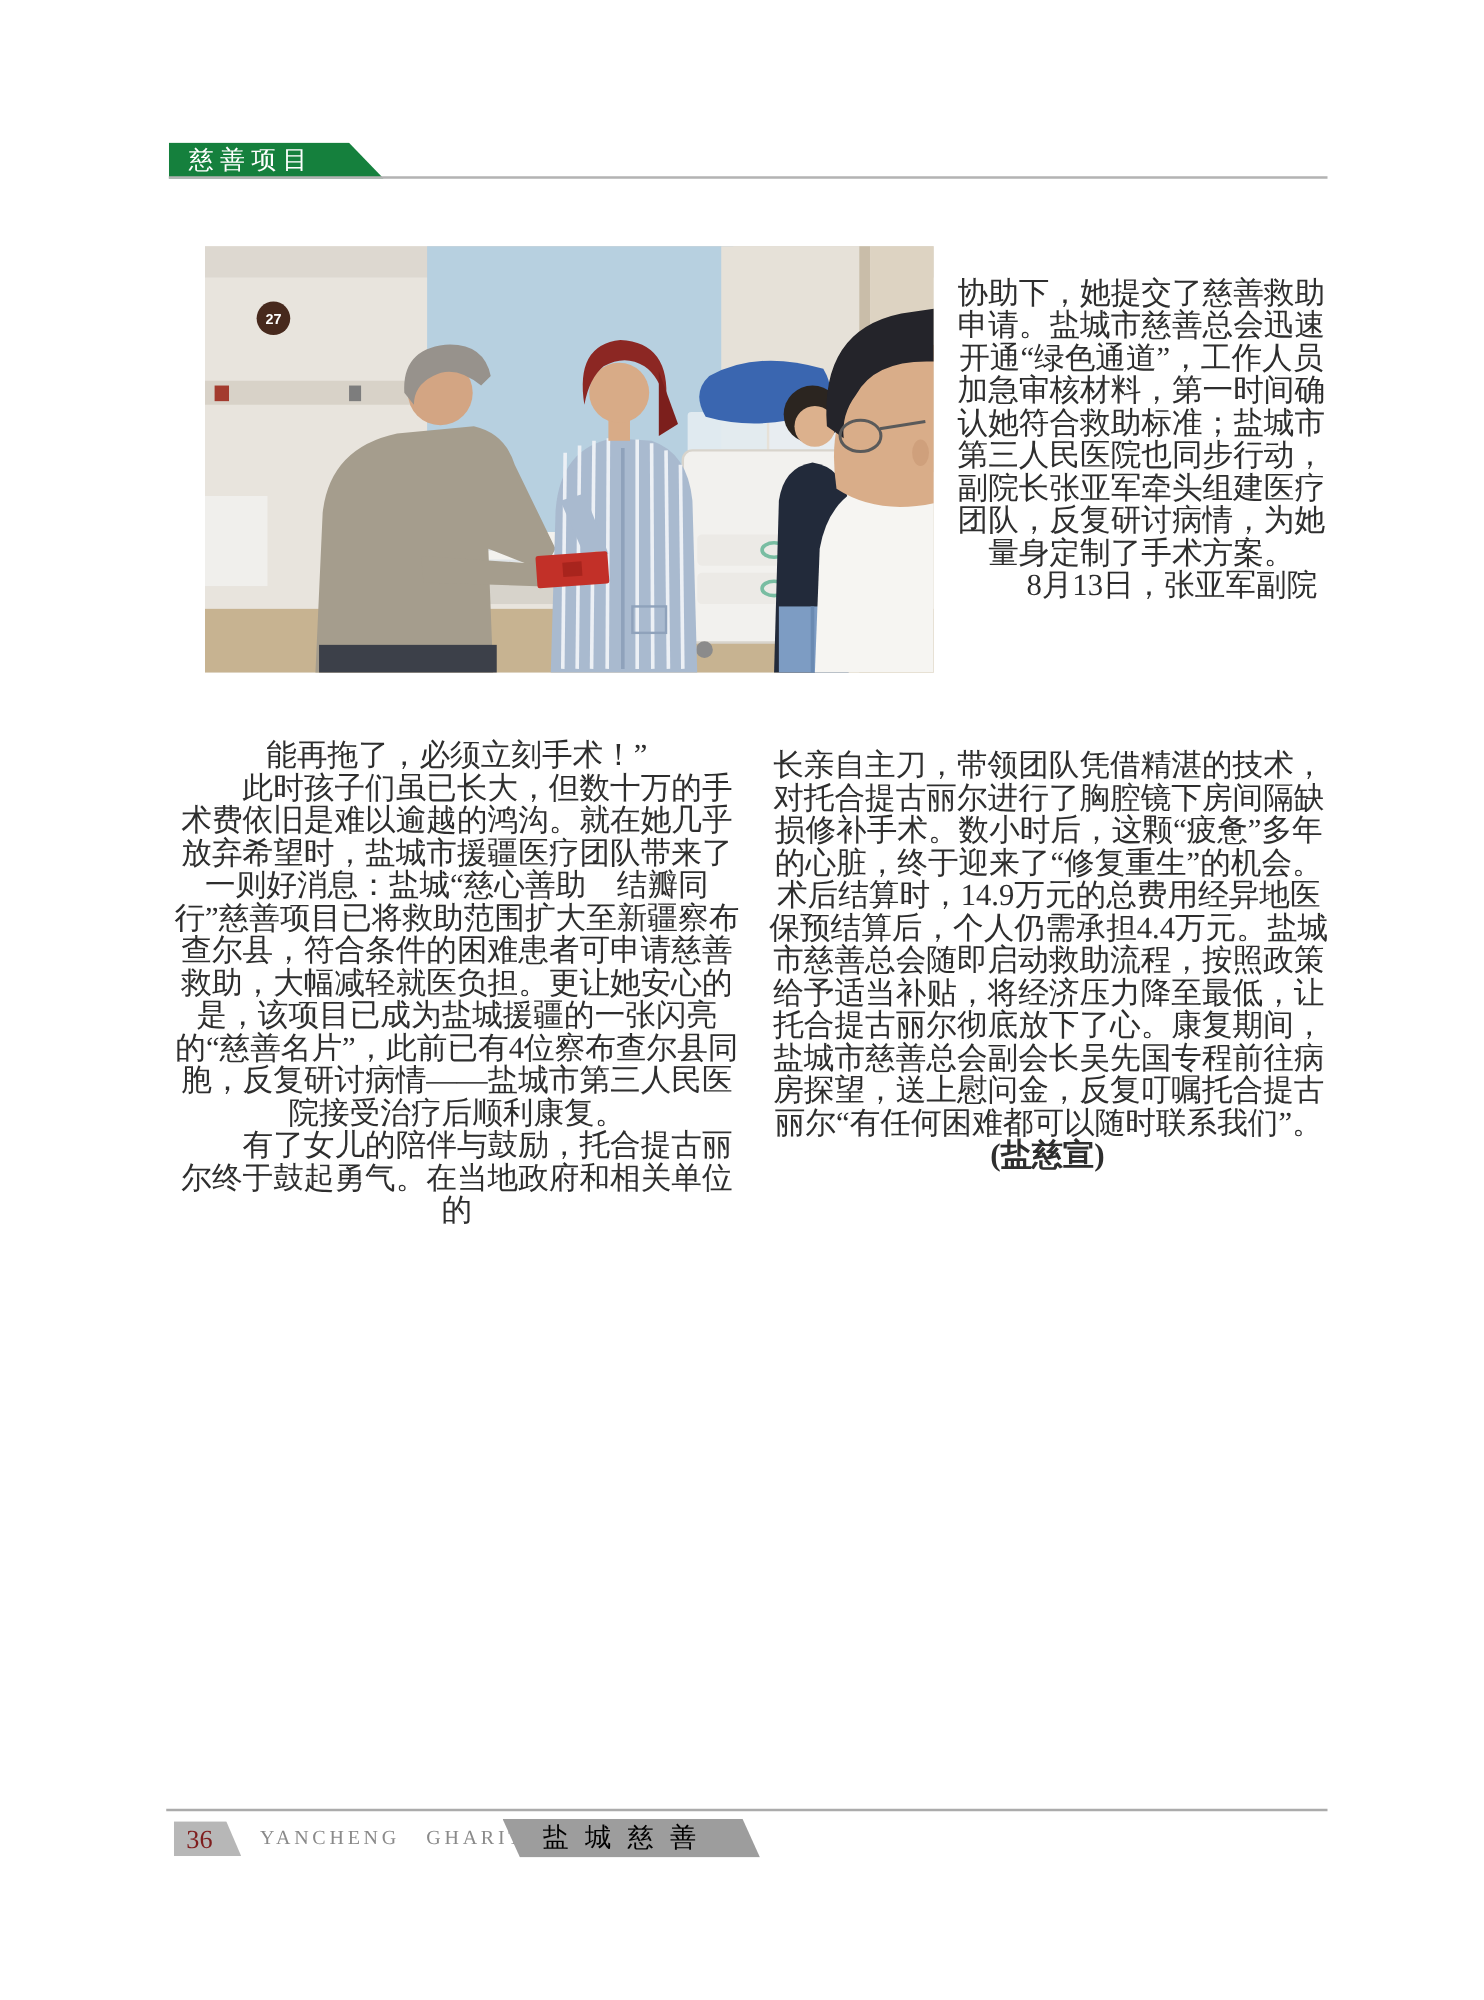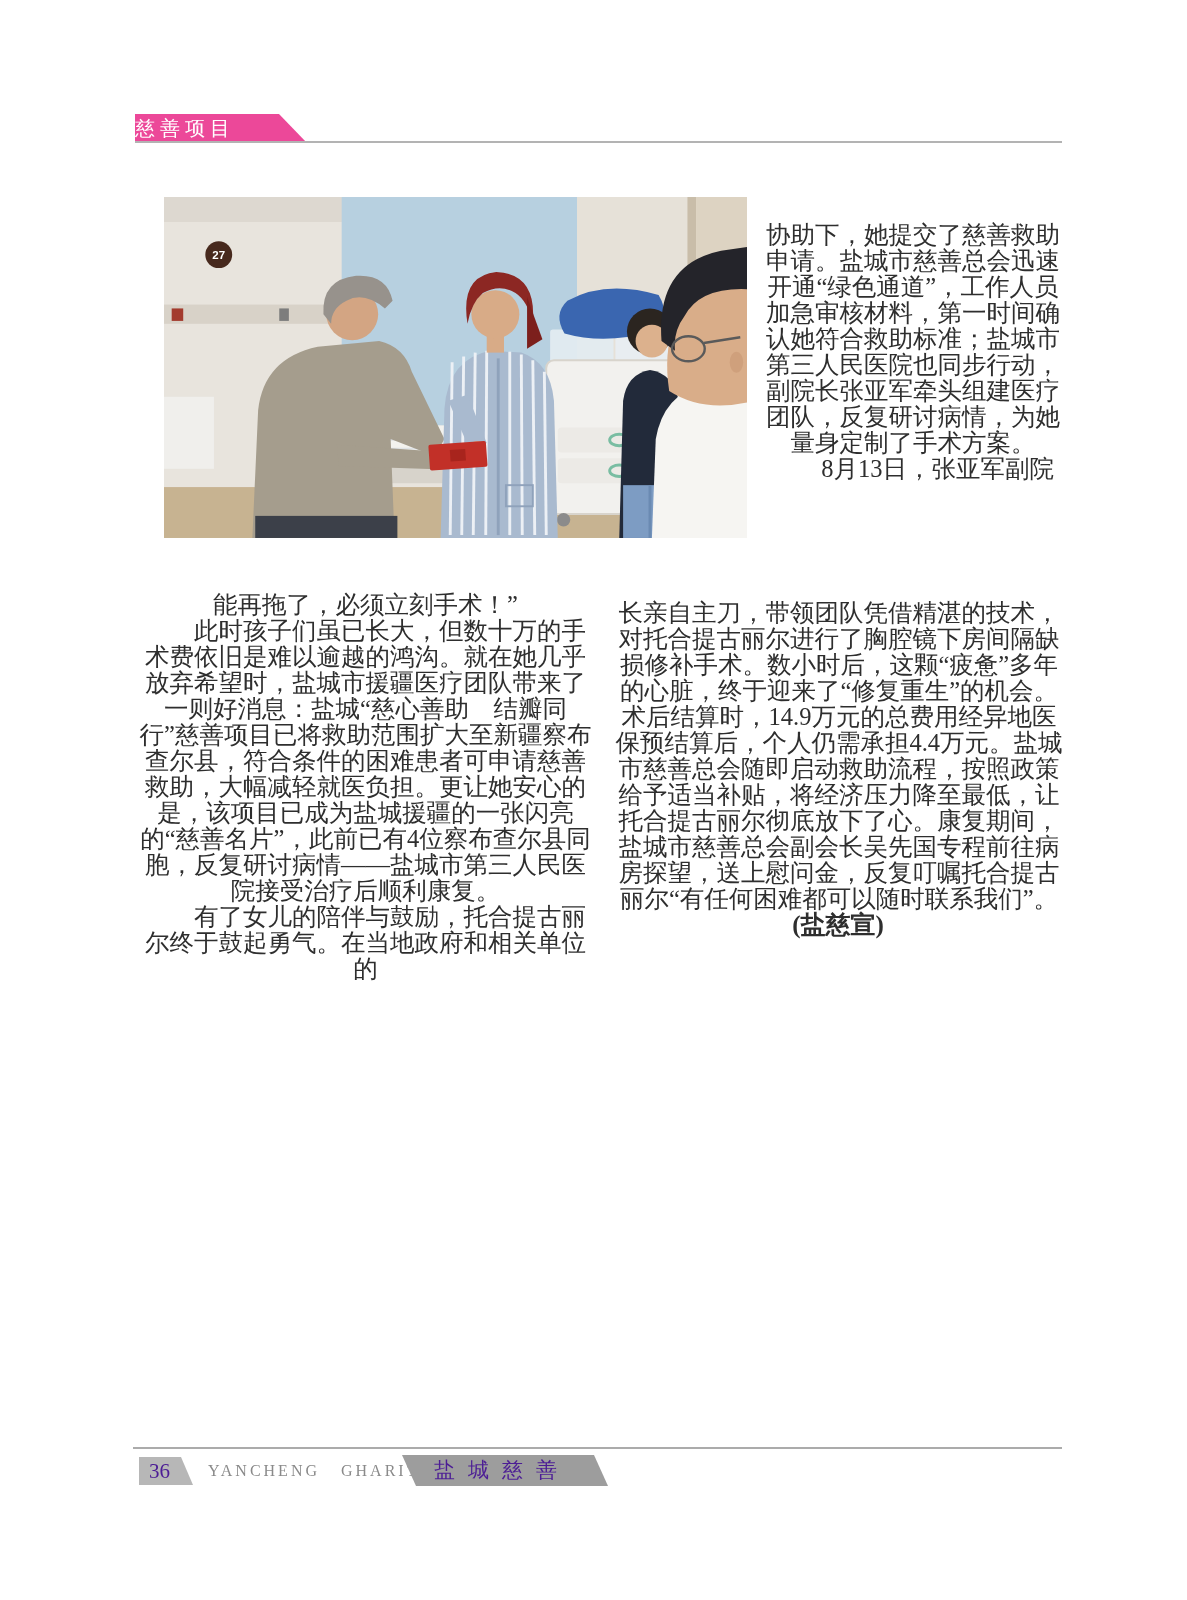--- a/index.html
+++ b/index.html
@@ -4,51 +4,51 @@
 <style>
   * { margin:0; padding:0; box-sizing:border-box; }
   html,body { background:#ffffff; }
   .page {
     position:relative; width:1187px; height:1600px; background:#ffffff;
     font-family:"Liberation Serif","DejaVu Serif",serif; color:#2e2e2e; overflow:hidden;
   }
   
   .header-badge {
     position:absolute; left:135px; top:114px; width:172px; height:29px;
-    background:#ec4899; clip-path:polygon(0 0,144px 0,172px 100%,0 100%);
+    background:#15803d; clip-path:polygon(0 0,144px 0,172px 100%,0 100%);
     color:#ffffff; font-family:"Liberation Sans","DejaVu Sans",sans-serif;
-    font-size:20px; letter-spacing:5px; line-height:29px; 
+    font-size:20px; letter-spacing:5px; line-height:29px; padding-left:16px;
   }
   .header-rule { position:absolute; left:135px; top:141px; width:927px; height:2px; background:#b3b3b3; }
   
   .photo { position:absolute; left:140px; top:190px; width:607px; height:355px;padding-left:24px; }
   .photo svg { display:block; width:100%; height:100%; }
   
   .body-text { font-size:24.5px; line-height:26px; text-align:justify; text-justify:inter-character;margin-top:34px; }
   .body-text p { margin:0;text-align:center; }
   p.indent { text-indent:2em; }
   .col-right-top    { position:absolute; left:763px; top:188px; width:300px; }
   .col-left         { position:absolute; left:135px; top:558px; width:461px; }
   .col-right-bottom { position:absolute; left:615px; top:566px; width:448px; }
   .byline { text-align:right; font-weight:bold; font-size:25px; margin-top:4px; padding-right:2px; }
   
   .footer-rule { position:absolute; left:133px; top:1447px; width:929px; height:2px; background:#ababab; }
   .page-num {
     position:absolute; left:139px; top:1457px; width:54px; height:28px;
     background:#b7b7b7; clip-path:polygon(0 0,42px 0,54px 100%,0 100%);
-    text-align:left; padding-left:10px; line-height:28px; font-size:21px; color:#4c1d95;
+    text-align:left; padding-left:10px; line-height:28px; font-size:21px; color:#7f1d1d;
   }
   .footer-en {
     position:absolute; left:208px; top:1462px; font-size:16px; letter-spacing:3px;
     word-spacing:14px; color:#8a8a8a;
   }
   .footer-cn {
     position:absolute; left:402px; top:1455px; width:206px; height:31px;
     background:#9d9d9d; clip-path:polygon(0 0,192px 0,206px 100%,14px 100%);
-    color:#4c1d95; font-size:21px; letter-spacing:13px; line-height:31px;
+    color:#000000; font-size:21px; letter-spacing:13px; line-height:31px;
     padding-left:32px; font-family:"Liberation Serif","DejaVu Serif",serif;
   }
 </style>
 </head>
 <body>
 
 <div class="page">
 
   <div class="header-badge">
     <span>慈善项目</span>

